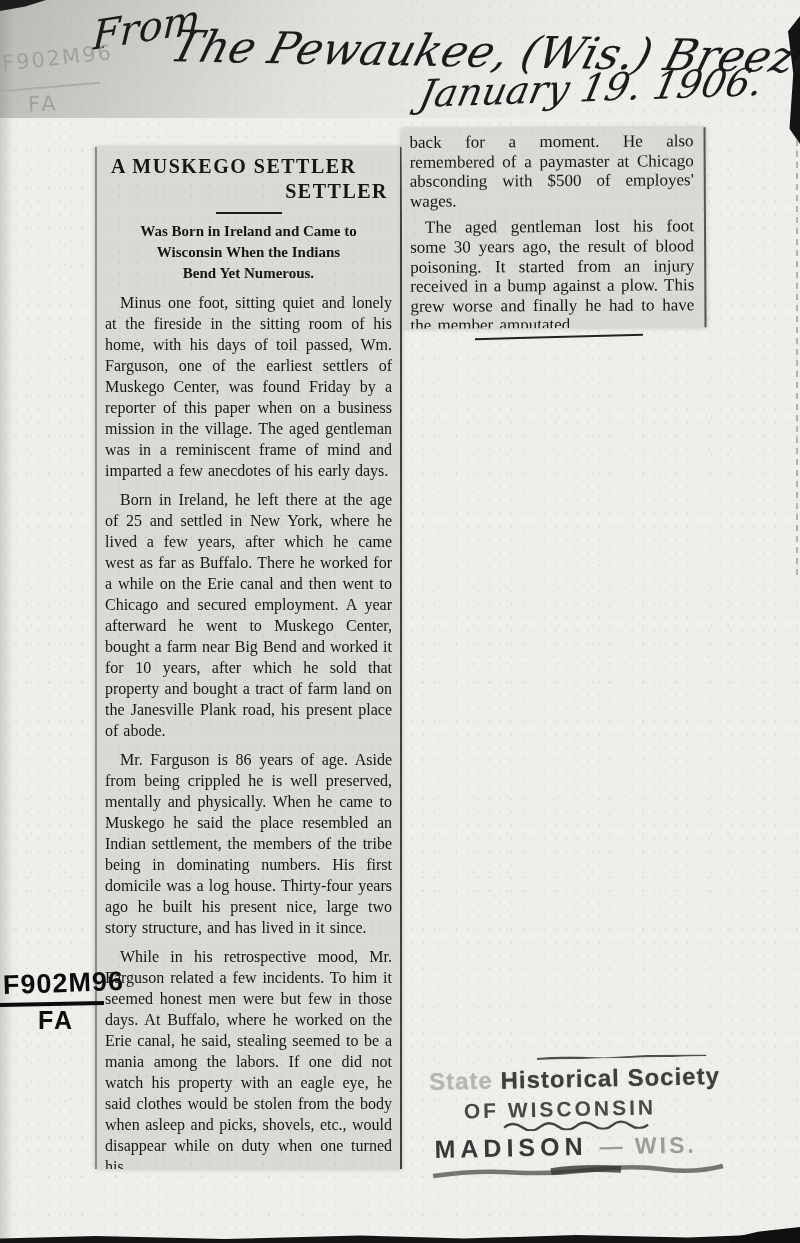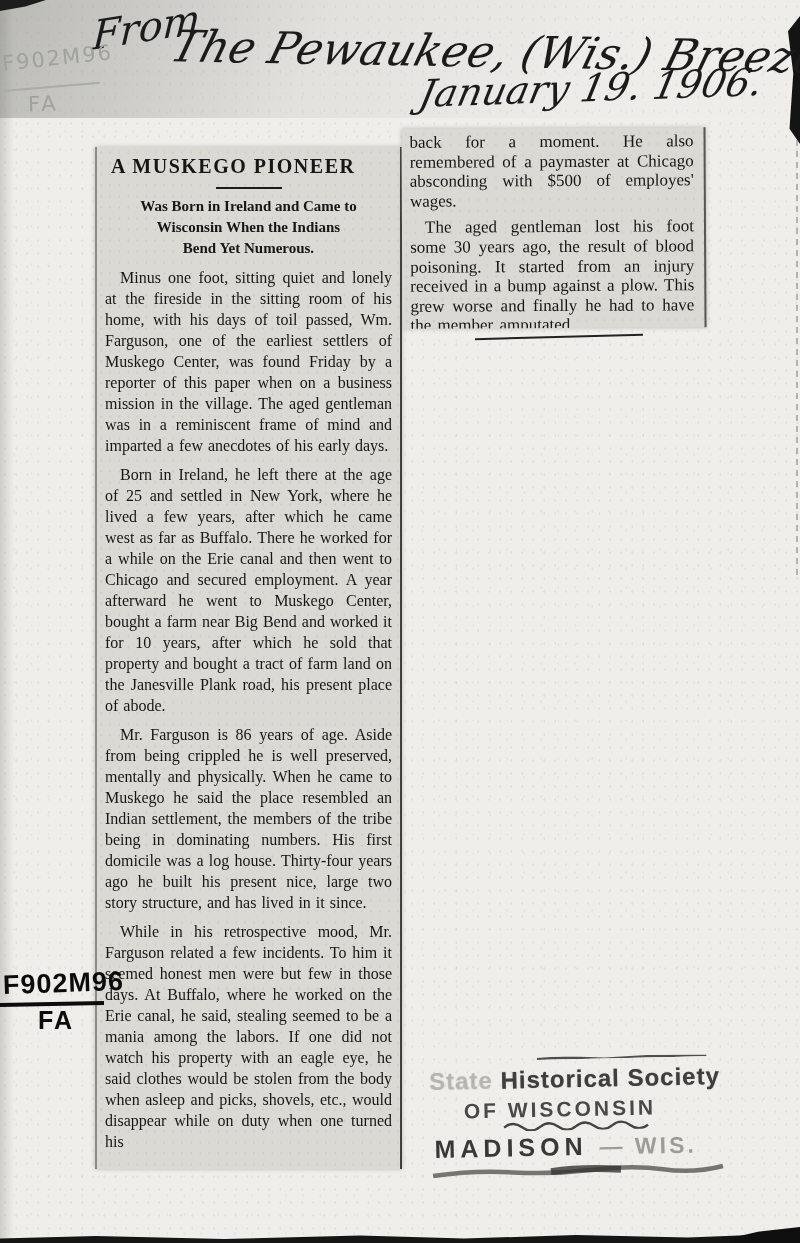--- a/index.html
+++ b/index.html
@@ -147,21 +147,22 @@
 
   <div class="hand" id="hand-from">From</div>
   <div class="hand" id="hand-source">The Pewaukee, (Wis.) Breeze</div>
   <div class="hand" id="hand-date">January 19. 1906.</div>
 
   <div class="pencil" id="pencil-code">F902M96</div>
   <div class="pencil" id="pencil-underline"></div>
   <div class="pencil" id="pencil-sub">FA</div>
 
   <div class="clip" id="col-left">
-    <div class="headline1">A MUSKEGO PIONEER</div>
+    <div class="headline1">A MUSKEGO SETTLER</div>
+    <div class="headline2">SETTLER</div>
     <div class="head-divider"></div>
     <div class="subhead">Was Born in Ireland and Came to</div>
     <div class="subhead">Wisconsin When the Indians</div>
     <div class="subhead">Bend Yet Numerous.</div>
     <p>Minus one foot, sitting quiet and lonely at the fireside in the sitting room of his home, with his days of toil passed, Wm. Farguson, one of the earliest settlers of Muskego Center, was found Friday by a reporter of this paper when on a business mission in the village. The aged gentleman was in a reminiscent frame of mind and imparted a few anecdotes of his early days.</p>
     <p>Born in Ireland, he left there at the age of 25 and settled in New York, where he lived a few years, after which he came west as far as Buffalo. There he worked for a while on the Erie canal and then went to Chicago and secured employment. A year afterward he went to Muskego Center, bought a farm near Big Bend and worked it for 10 years, after which he sold that property and bought a tract of farm land on the Janesville Plank road, his present place of abode.</p>
     <p>Mr. Farguson is 86 years of age. Aside from being crippled he is well preserved, mentally and physically. When he came to Muskego he said the place resembled an Indian settlement, the members of the tribe being in dominating numbers. His first domicile was a log house. Thirty-four years ago he built his present nice, large two story structure, and has lived in it since.</p>
     <p>While in his retrospective mood, Mr. Farguson related a few incidents. To him it seemed honest men were but few in those days. At Buffalo, where he worked on the Erie canal, he said, stealing seemed to be a mania among the labors. If one did not watch his property with an eagle eye, he said clothes would be stolen from the body when asleep and picks, shovels, etc., would disappear while on duty when one turned his</p>
   </div>
 

